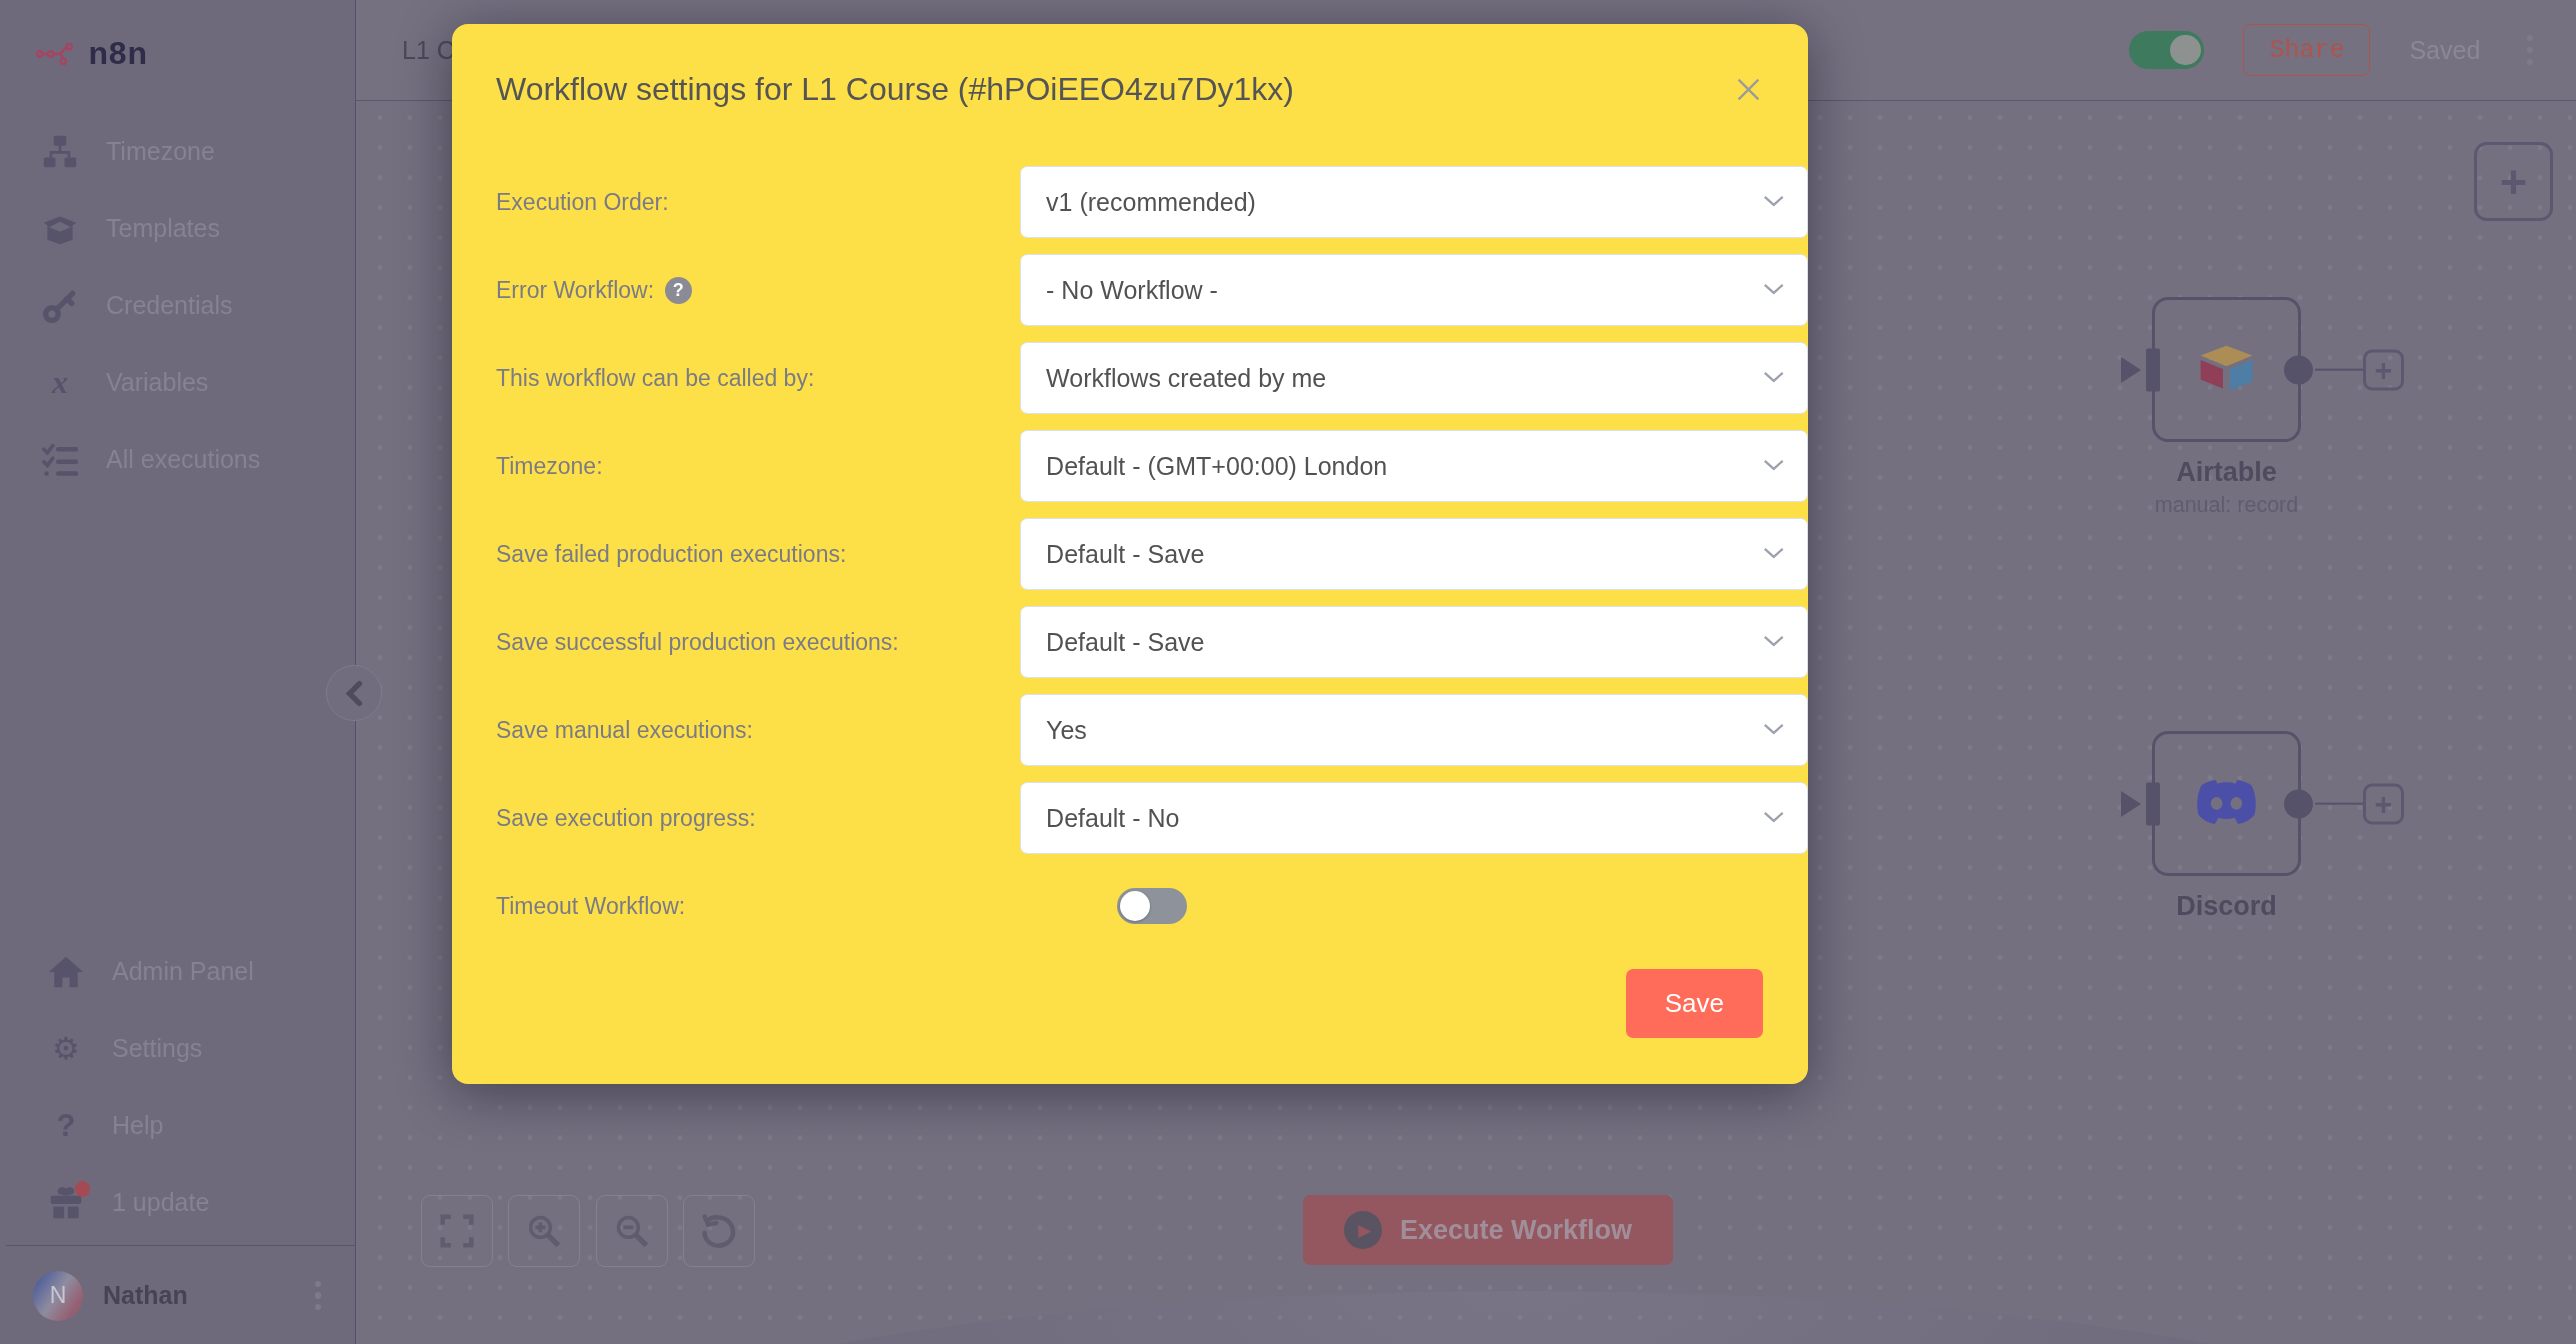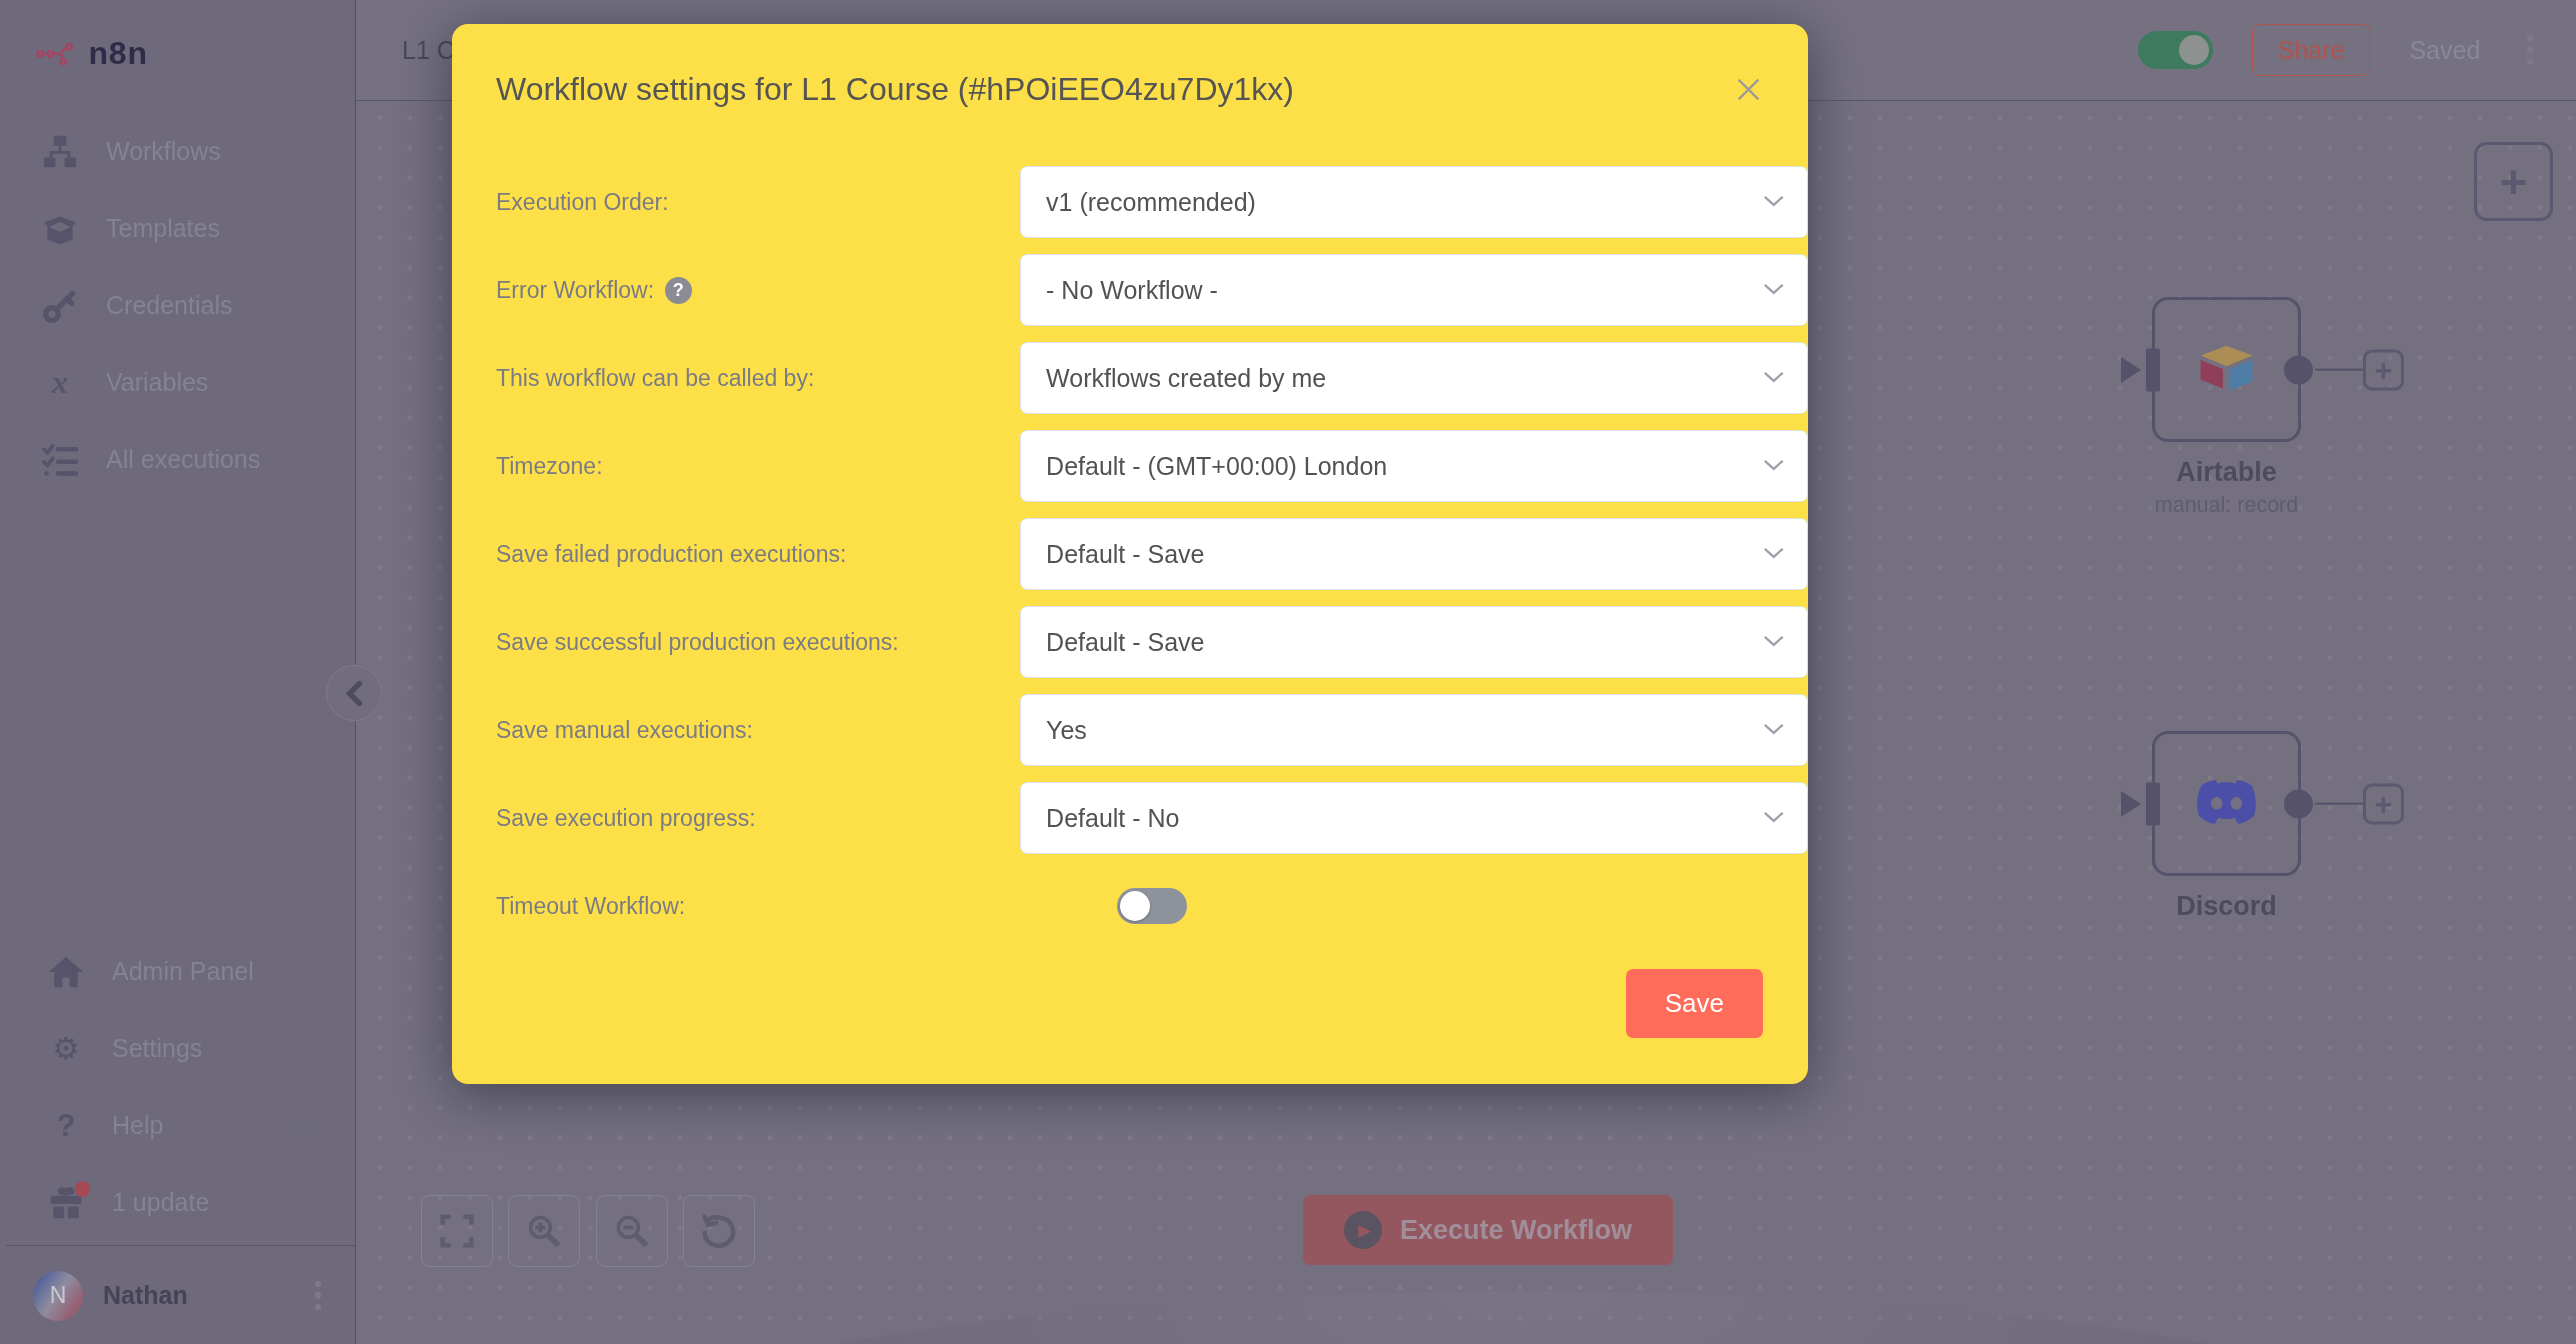--- a/index.html
+++ b/index.html
@@ -44,21 +44,21 @@
             background:#757181; border-bottom:1.8px solid rgba(35,30,55,.30);
             display:flex; align-items:center; padding:0 36px 0 46px; z-index:1; }
   .wf-name { font-size:25px; color:#4b4859; font-weight:500; flex:1; }
   .topbar-right { display:flex; align-items:center; gap:39px; }
   .hdr-toggle { width:75px; height:38px; border-radius:19px; background:#3d7a5e;
                 position:relative; cursor:pointer; }
   .hdr-toggle .knob { position:absolute; right:3.6px; top:3.6px; width:30.5px; height:30.5px;
                       border-radius:50%; background:#8d9190; }
   .share-btn { border:1.8px solid #ae544d; color:#ae544d; background:transparent;
                font-size:25px; padding:10.8px 25px; border-radius:7.2px; cursor:pointer;
-               font-family:Liberation Sans, sans-serif; }
+               font-family:Liberation Mono, monospace; }
   .saved-lbl { font-size:25px; color:#8b8896; }
 
   .collapse-btn { position:absolute; left:-30px; top:665px; width:56px; height:56px;
                   border-radius:50%; background:#716d7e; border:1.8px solid #7f7b8b;
                   display:flex; align-items:center; justify-content:center; z-index:3;
                   cursor:pointer; }
 
   .canvas-add { position:absolute; left:2118px; top:142px; width:79px; height:79px;
                 border:3.6px solid #5b5870; border-radius:12.6px; background:transparent;
                 color:#5b5870; font-size:47px; font-weight:bold; line-height:1;
@@ -155,21 +155,21 @@
     <nav class="snav">
       <div class="sitem">
         <span class="sicon">
           <svg width="36" height="36" viewBox="0 0 40 40" fill="#56536b">
             <rect x="13" y="2" width="14" height="11" rx="2"></rect>
             <rect x="2" y="26" width="13" height="11" rx="2"></rect>
             <rect x="25" y="26" width="13" height="11" rx="2"></rect>
             <path d="M18.5 13 h3 v6 h10 v7 h-3 v-4 H11.5 v4 h-3 v-7 h10 z"></path>
           </svg>
         </span>
-        <span>Workflows</span>
+        <span>Timezone</span>
       </div>
       <div class="sitem">
         <span class="sicon">
           <svg width="36" height="36" viewBox="0 0 40 40" fill="#56536b">
             <polygon points="20,6 38,13 32,18 20,12"></polygon>
             <polygon points="20,6 2,13 8,18 20,12"></polygon>
             <path d="M6 17 L20 23 L34 17 L34 32 L20 37 L6 32 Z"></path>
           </svg>
         </span>
         <span>Templates</span>

